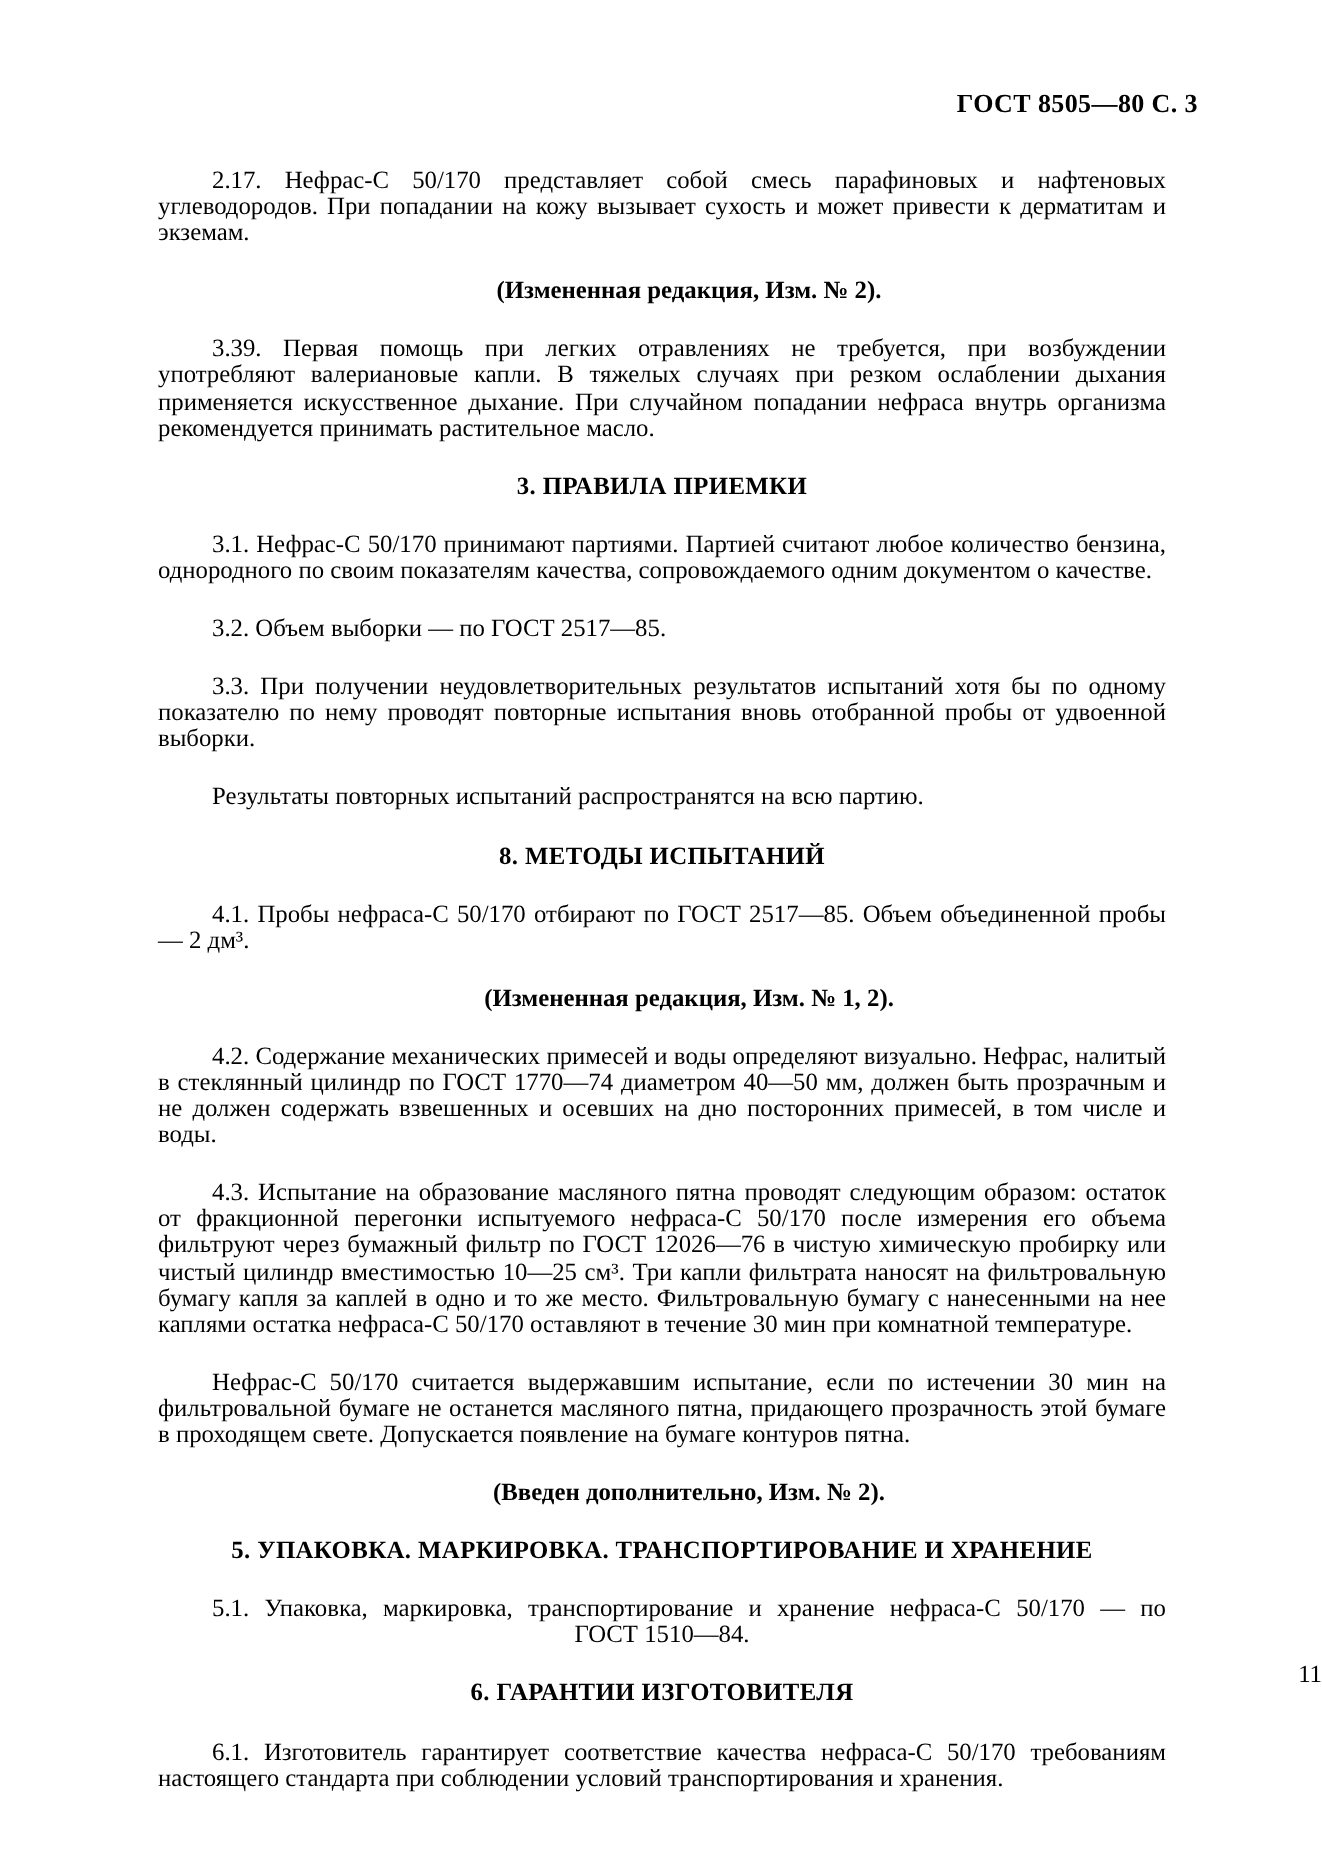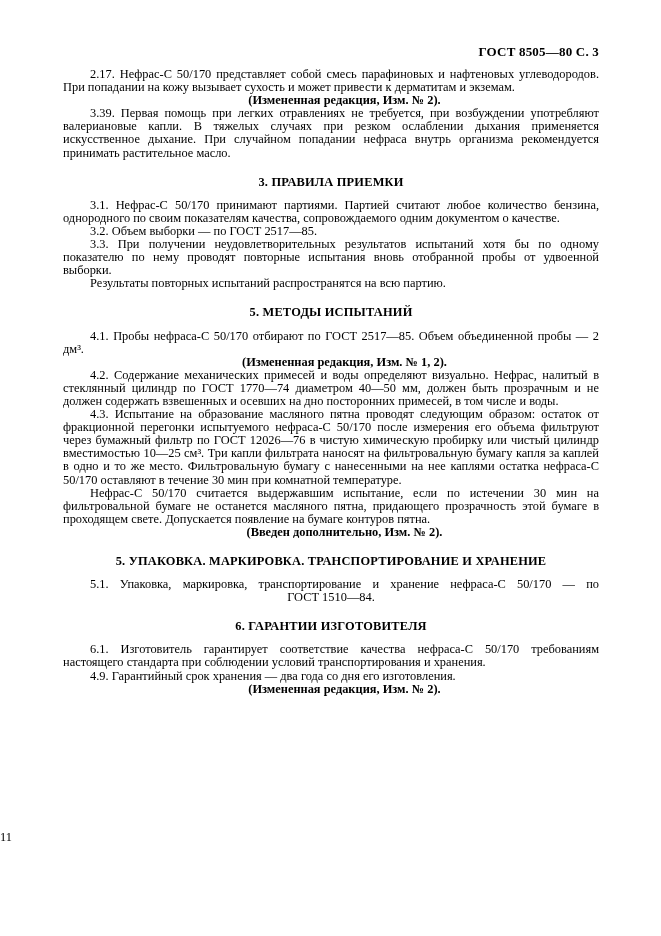--- a/index.html
+++ b/index.html
@@ -24,21 +24,21 @@
     letter-spacing: 0.2px;
     white-space: nowrap;
   }
   .doc-content {
     position: absolute;
     top: 68px; left: 63px; right: 62px;
     font-size: 12.4px;
     line-height: 13.1px;
     text-align: justify;
   }
-  .para { text-indent: 27px; margin: 0; }
+  .para { text-indent: 27px; margin: 16px; }
   .para-bold {
     font-weight: 700;
     text-align: center;
   }
   .heading {
     text-align: right;
     text-align-last: center;
     font-weight: 700;
     text-indent: 0;
     margin: 16px 0 10px 0;
@@ -47,41 +47,41 @@
   .no-indent { text-indent: 0; }
   .spread-line {
     text-align: justify;
     text-align-last: justify;
     text-indent: 27px;
   }
   .plain-line { text-align: center; text-indent: 0; }
   .page-number {
     position: absolute;
     top: 830px; left: 0; right: 0;
-    text-align: left;
+    text-align: right;
     font-size: 12.4px;
   }
 </style>
 </head>
 <body>
 
 <div class="page">
   <div class="doc-header">ГОСТ 8505—80 С. 3</div>
 
   <div class="doc-content">
 
   <div class="para">2.17. Нефрас-С 50/170 представляет собой смесь парафиновых и нафтеновых углеводородов. При попадании на кожу вызывает сухость и может привести к дерматитам и экземам.</div>
       <div class="para para-bold">(Измененная редакция, Изм. № 2).</div>
       <div class="para">3.39. Первая помощь при легких отравлениях не требуется, при возбуждении употребляют валериановые капли. В тяжелых случаях при резком ослаблении дыхания применяется искусственное дыхание. При случайном попадании нефраса внутрь организма рекомендуется принимать растительное масло.</div>
       <div class="heading">3. ПРАВИЛА ПРИЕМКИ</div>
       <div class="para">3.1. Нефрас-С 50/170 принимают партиями. Партией считают любое количество бензина, однородного по своим показателям качества, сопровождаемого одним документом о качестве.</div>
       <div class="para">3.2. Объем выборки — по ГОСТ 2517—85.</div>
       <div class="para">3.3. При получении неудовлетворительных результатов испытаний хотя бы по одному показателю по нему проводят повторные испытания вновь отобранной пробы от удвоенной выборки.</div>
       <div class="para">Результаты повторных испытаний распространятся на всю партию.</div>
-      <div class="heading">5. МЕТОДЫ ИСПЫТАНИЙ</div>
+      <div class="heading">8. МЕТОДЫ ИСПЫТАНИЙ</div>
       <div class="para">4.1. Пробы нефраса-С 50/170 отбирают по ГОСТ 2517—85. Объем объединенной пробы — 2 дм³.</div>
       <div class="para para-bold">(Измененная редакция, Изм. № 1, 2).</div>
       <div class="para">4.2. Содержание механических примесей и воды определяют визуально. Нефрас, налитый в стеклянный цилиндр по ГОСТ 1770—74 диаметром 40—50 мм, должен быть прозрачным и не должен содержать взвешенных и осевших на дно посторонних примесей, в том числе и воды.</div>
       <div class="para">4.3. Испытание на образование масляного пятна проводят следующим образом: остаток от фракционной перегонки испытуемого нефраса-С 50/170 после измерения его объема фильтруют через бумажный фильтр по ГОСТ 12026—76 в чистую химическую пробирку или чистый цилиндр вместимостью 10—25 см³. Три капли фильтрата наносят на фильтровальную бумагу капля за каплей в одно и то же место. Фильтровальную бумагу с нанесенными на нее каплями остатка нефраса-С 50/170 оставляют в течение 30 мин при комнатной температуре.</div>
       <div class="para">Нефрас-С 50/170 считается выдержавшим испытание, если по истечении 30 мин на фильтровальной бумаге не останется масляного пятна, придающего прозрачность этой бумаге в проходящем свете. Допускается появление на бумаге контуров пятна.</div>
       <div class="para para-bold">(Введен дополнительно, Изм. № 2).</div>
       <div class="heading">5. УПАКОВКА. МАРКИРОВКА. ТРАНСПОРТИРОВАНИЕ И ХРАНЕНИЕ</div>
       <div class="para no-indent">
         <div class="spread-line">5.1. Упаковка, маркировка, транспортирование и хранение нефраса-С 50/170 — по</div>
         <div class="plain-line">ГОСТ 1510—84.</div>

